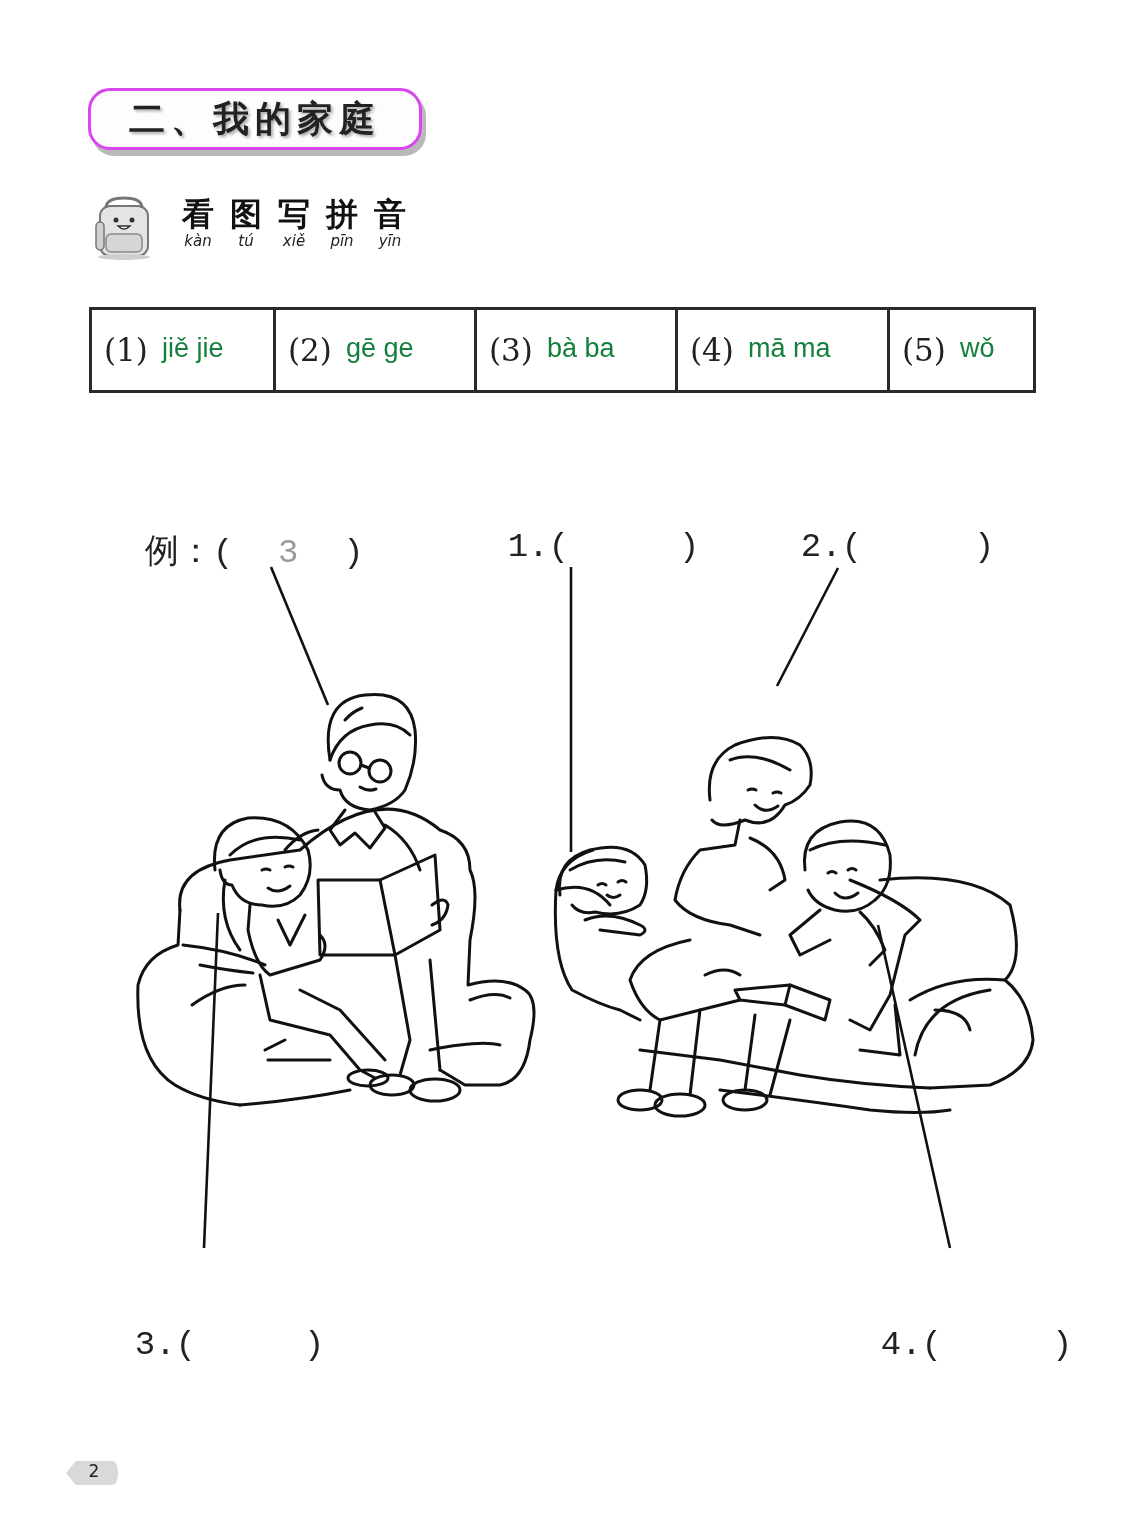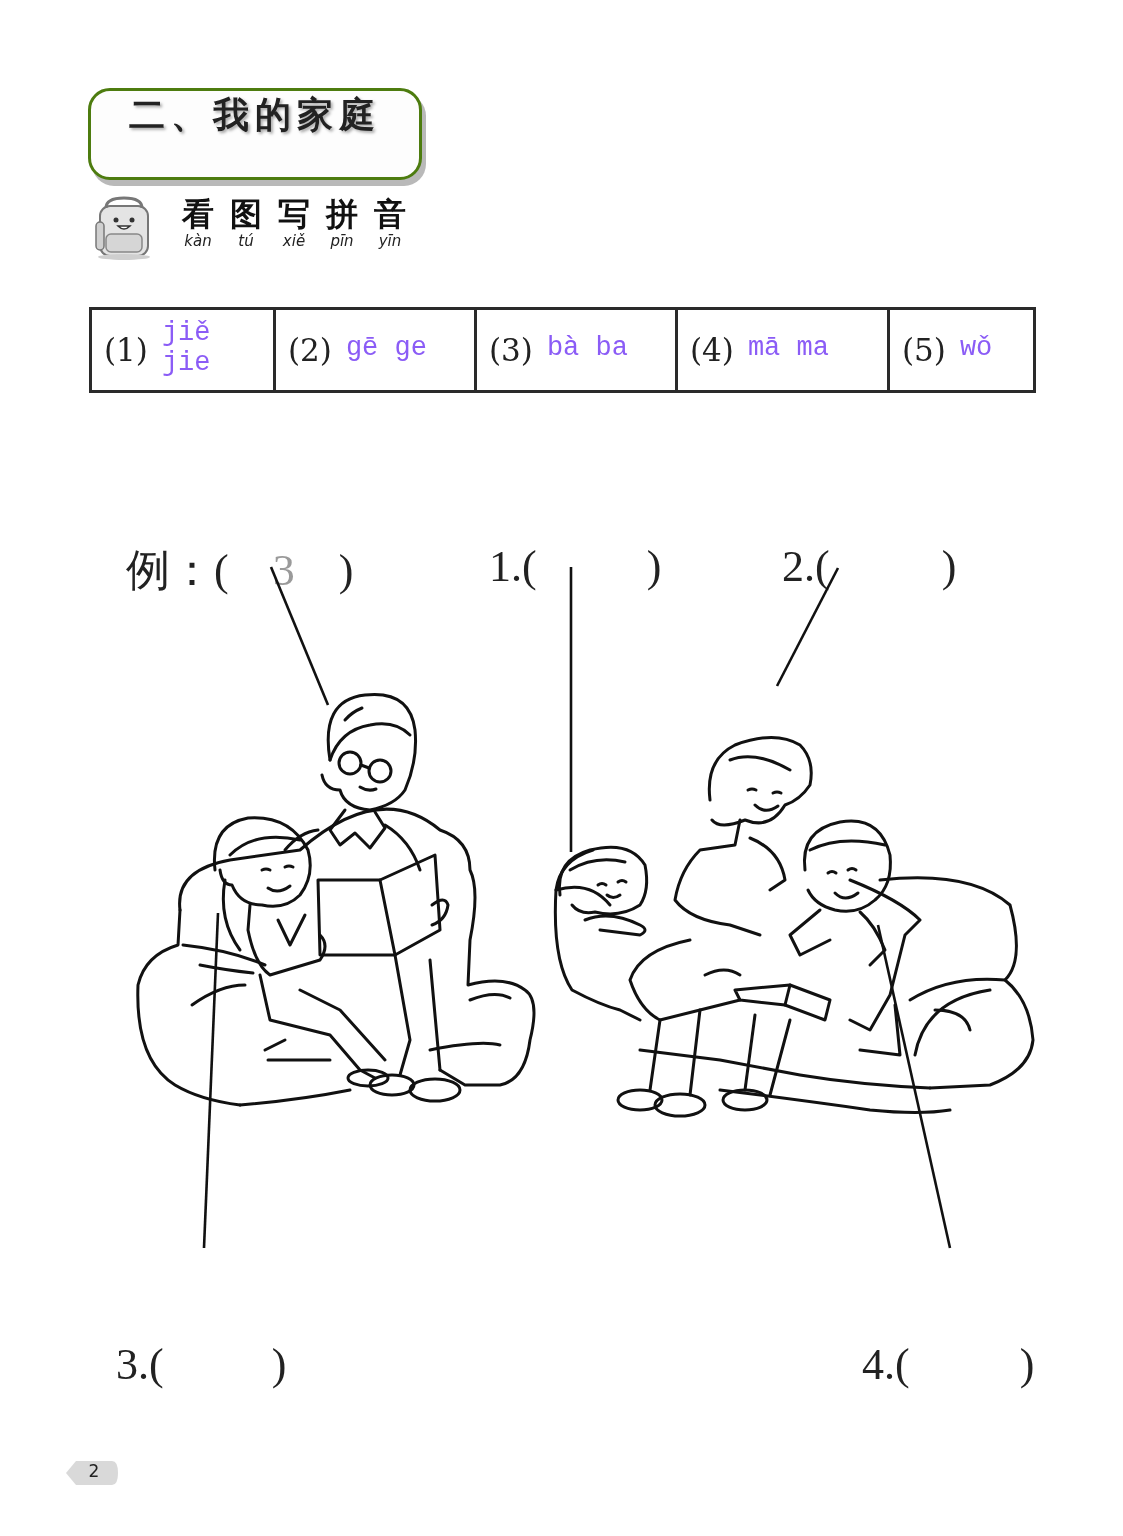--- a/index.html
+++ b/index.html
@@ -1,46 +1,46 @@
 <!DOCTYPE html>
 <html><head>
   <meta charset="utf-8">
   <style>
     html, body { margin: 0; padding: 0; background: #ffffff; }
     body { width: 1123px; height: 1536px; position: relative; overflow: hidden;
            font-family: "DejaVu Serif", serif; color: #1a1a1a; }
     .abs { position: absolute; }
 
     
-    .title-banner { left: 88px; top: 88px; width: 334px; height: 92px;
-      border: 3px solid #4d7c0f; border-radius: 22px; background: #fdfdfd;
+    .title-banner { left: 88px; top: 88px; width: 334px; height: 62px;
+      border: 3px solid #d946ef; border-radius: 22px; background: #fdfdfd;
       box-shadow: 4px 6px 0 #b9b9b9; box-sizing: border-box;
-      display: flex; align-items: flex-start; justify-content: center; }
+      display: flex; align-items: center; justify-content: center; }
     .title-text { font-family: "DejaVu Sans", sans-serif; font-weight: bold; font-size: 36px;
       letter-spacing: 6px; color: #222; text-shadow: 2px 2px 3px #aaa; }
 
     
     .section { left: 92px; top: 196px; display: flex; align-items: flex-start; }
     .backpack { width: 64px; height: 64px; margin-right: 24px; }
     .heading-chars { display: flex; gap: 12px; }
     .hc { display: flex; flex-direction: column; align-items: center; width: 36px; }
     .hc .zh { font-family: "DejaVu Sans", sans-serif; font-weight: bold; font-size: 32px; line-height: 36px; color: #111; }
     .hc .py { font-family: "DejaVu Sans", sans-serif; font-size: 15px; line-height: 18px; color: #222; font-style: italic; }
 
     
     .ptable { left: 89px; top: 307px; width: 947px; height: 86px;
       border: 3px solid #2a2a2a; box-sizing: border-box; display: flex; }
     .pcell { border-right: 3px solid #2a2a2a; display: flex; align-items: center;
       padding-left: 12px; box-sizing: border-box; height: 100%; }
     .pcell:last-child { border-right: none; }
     .pnum { font-family: "DejaVu Serif", serif; font-size: 31px; color: #222; margin-right: 14px; }
-    .pword { font-family: Liberation Mono, monospace; font-size: 27px; color: #8b5cf6; position: relative; top: -2px; }
-
-    
-    .label { font-family: Liberation Serif, serif; font-size: 44px; color: #222; white-space: pre; }
+    .pword { font-family: Liberation Sans, sans-serif; font-size: 27px; color: #15803d; position: relative; top: -2px; }
+
+    
+    .label { font-family: Liberation Mono, monospace; font-size: 34px; color: #222; white-space: pre; }
     .ans { color: #9a9a9a; }
 
     svg.art { position: absolute; left: 0; top: 0; }
     .ln { stroke: #111; stroke-width: 3; fill: none; stroke-linecap: round; stroke-linejoin: round; }
     .lead { stroke: #111; stroke-width: 2.6; fill: none; }
 
     .pagenum { left: 58px; top: 1458px; width: 62px; height: 30px; }
     .pagenum-text { left: 58px; top: 1461px; width: 72px; text-align: center;
       font-family: "DejaVu Sans", sans-serif; font-size: 17px; color: #222; }
   </style>

